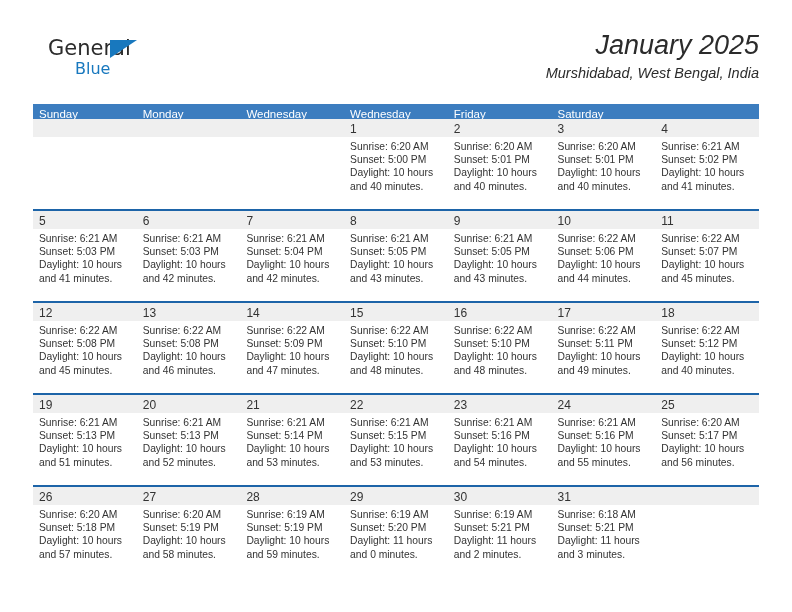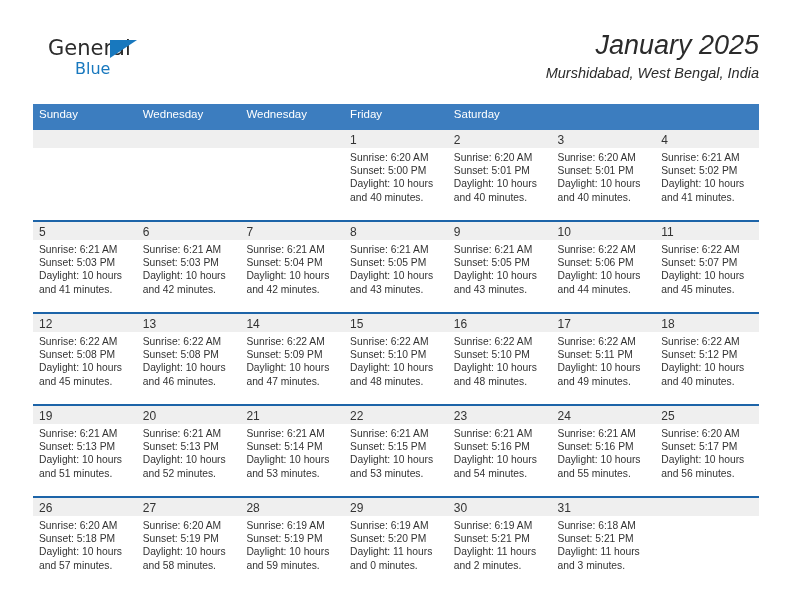--- a/index.html
+++ b/index.html
@@ -93,21 +93,21 @@
   .calendar {
     position: absolute;
     left: 33px;
     top: 104px;
     width: 726px;
   }
 
   .weekdays {
     display: flex;
     background: #3C7DBF;
-    height: 26px;
+    height: 15px;
   }
   .weekday {
     flex: 0 0 103.71px;
     width: 103.71px;
     box-sizing: border-box;
     color: #ffffff;
     font-size: 11.5px;
     line-height: 21px;
     padding-left: 6px;
     white-space: nowrap;
@@ -169,20 +169,21 @@
     <div class="title-block">
       <div class="cal-title">January 2025</div>
       <div class="cal-subtitle">Murshidabad, West Bengal, India</div>
     </div>
 
   </div>
 
   <div class="calendar">
     <div class="weekdays">
         <div class="weekday">Sunday</div>
+        <div class="weekday">Monday</div>
         <div class="weekday">Wednesday</div>
         <div class="weekday">Wednesday</div>
         <div class="weekday">Friday</div>
         <div class="weekday">Saturday</div>
       </div>
     <div id="weeks-container">
         <div class="week first">
           <div class="day-cell">
             <div class="day-band"><span class="day-num"></span></div>
           </div>

